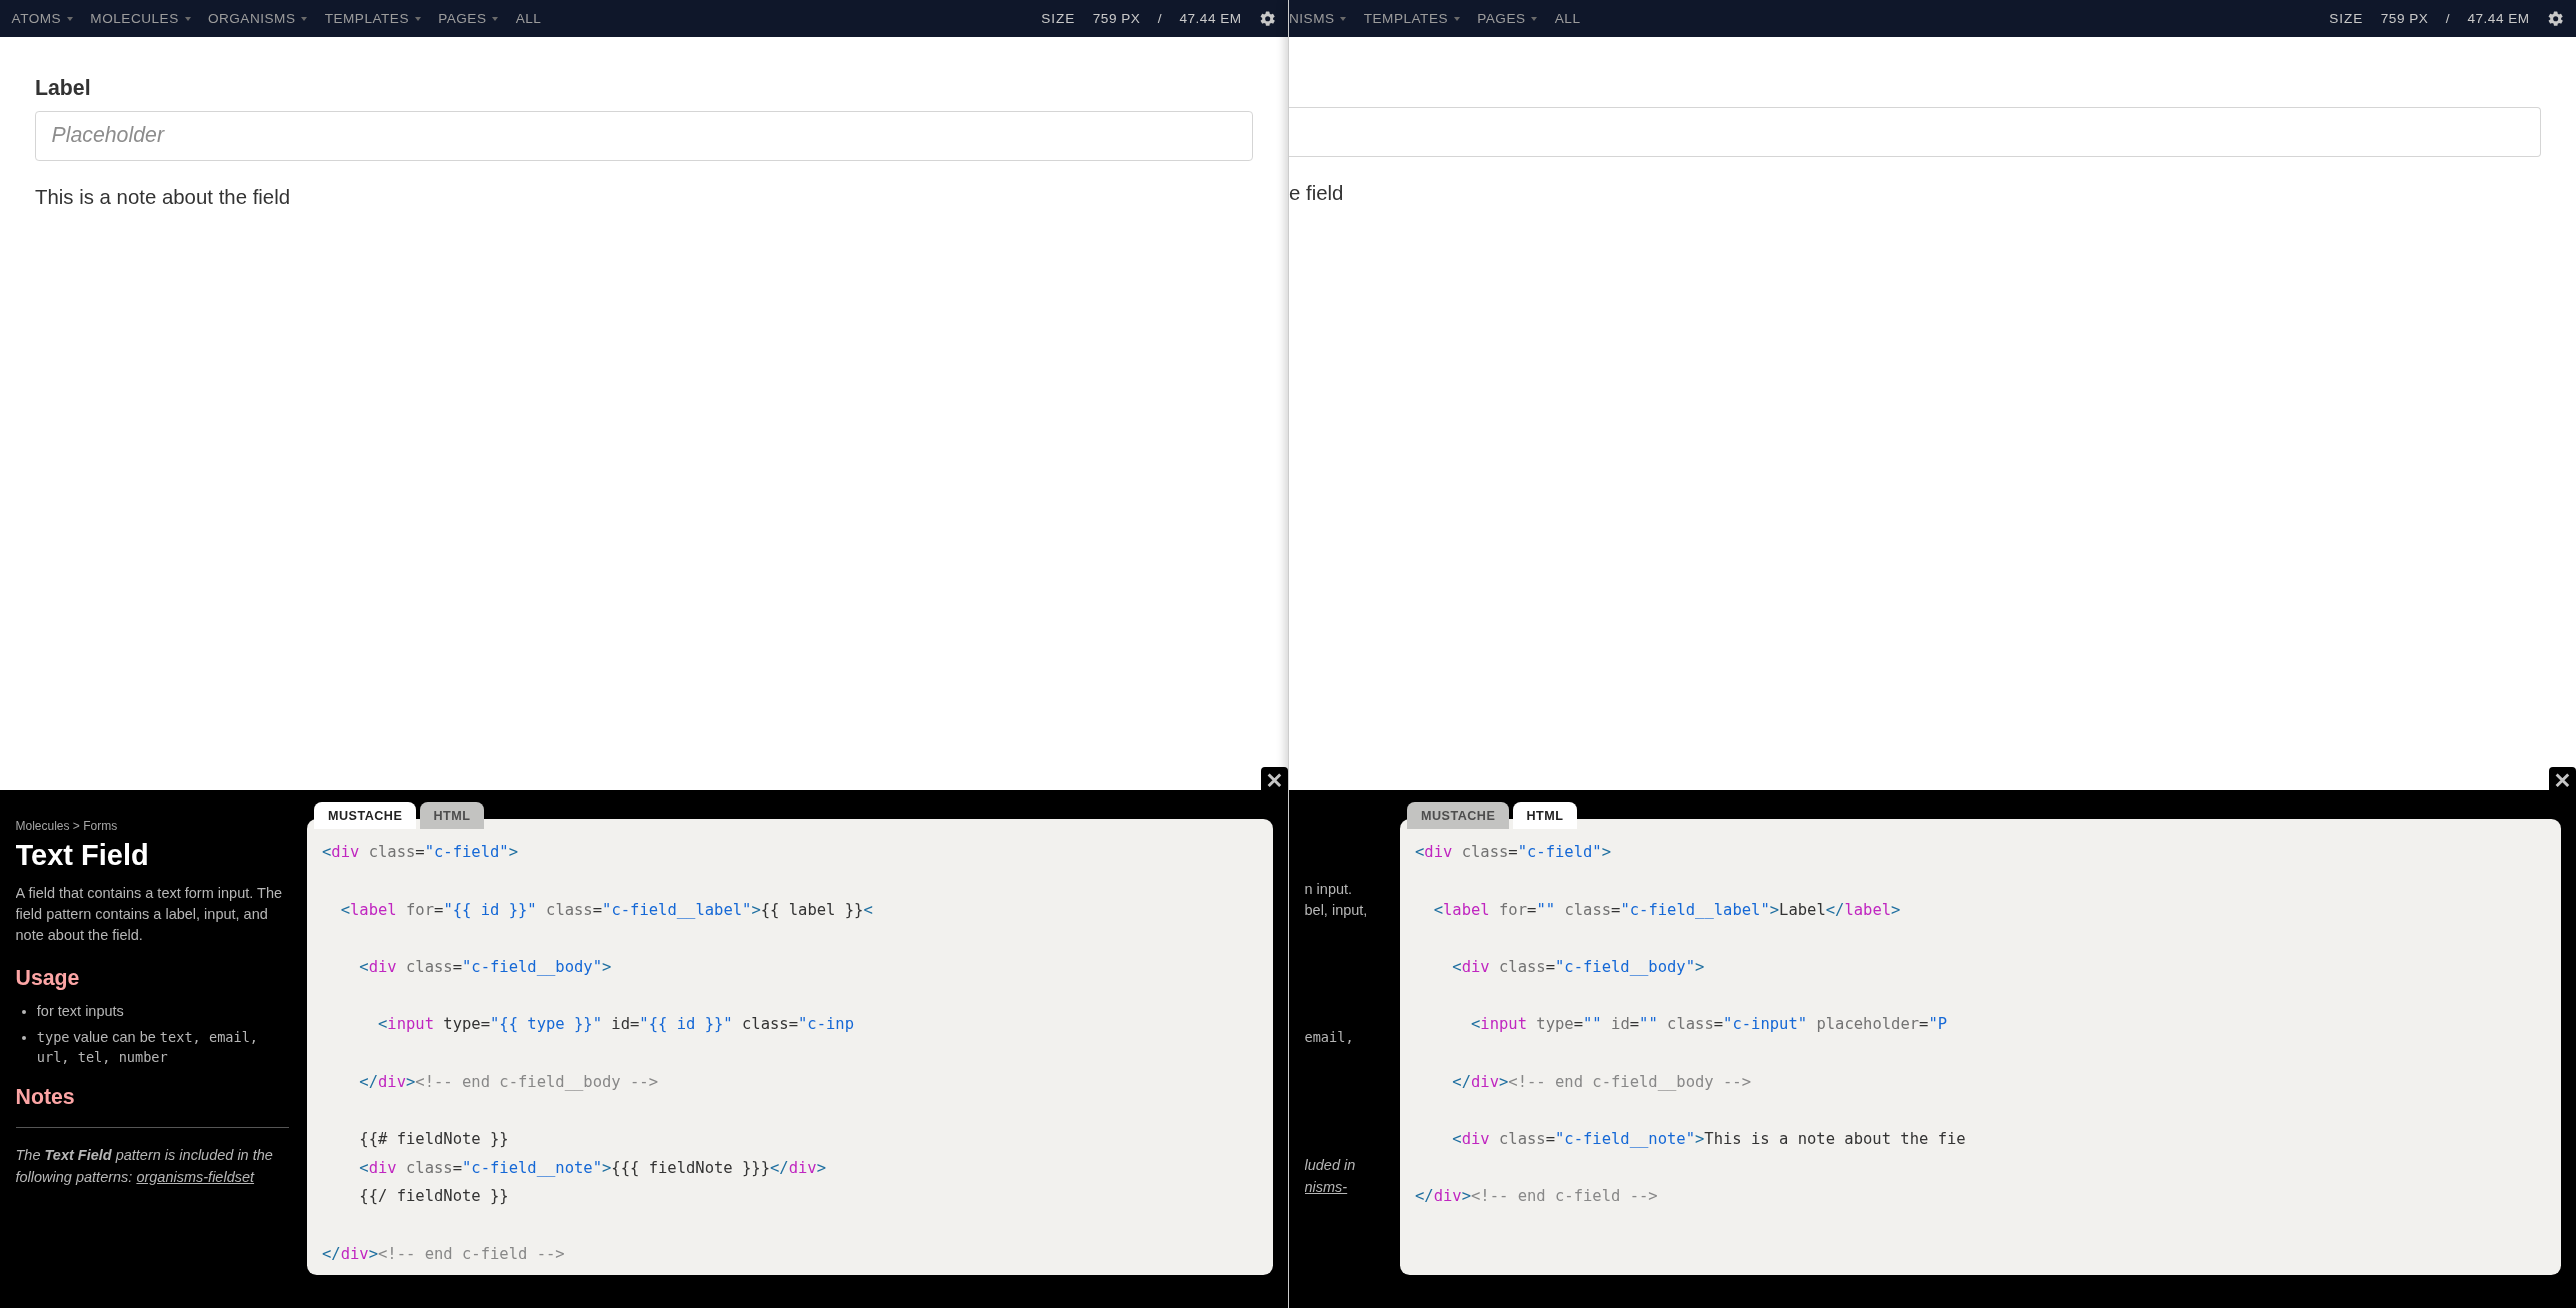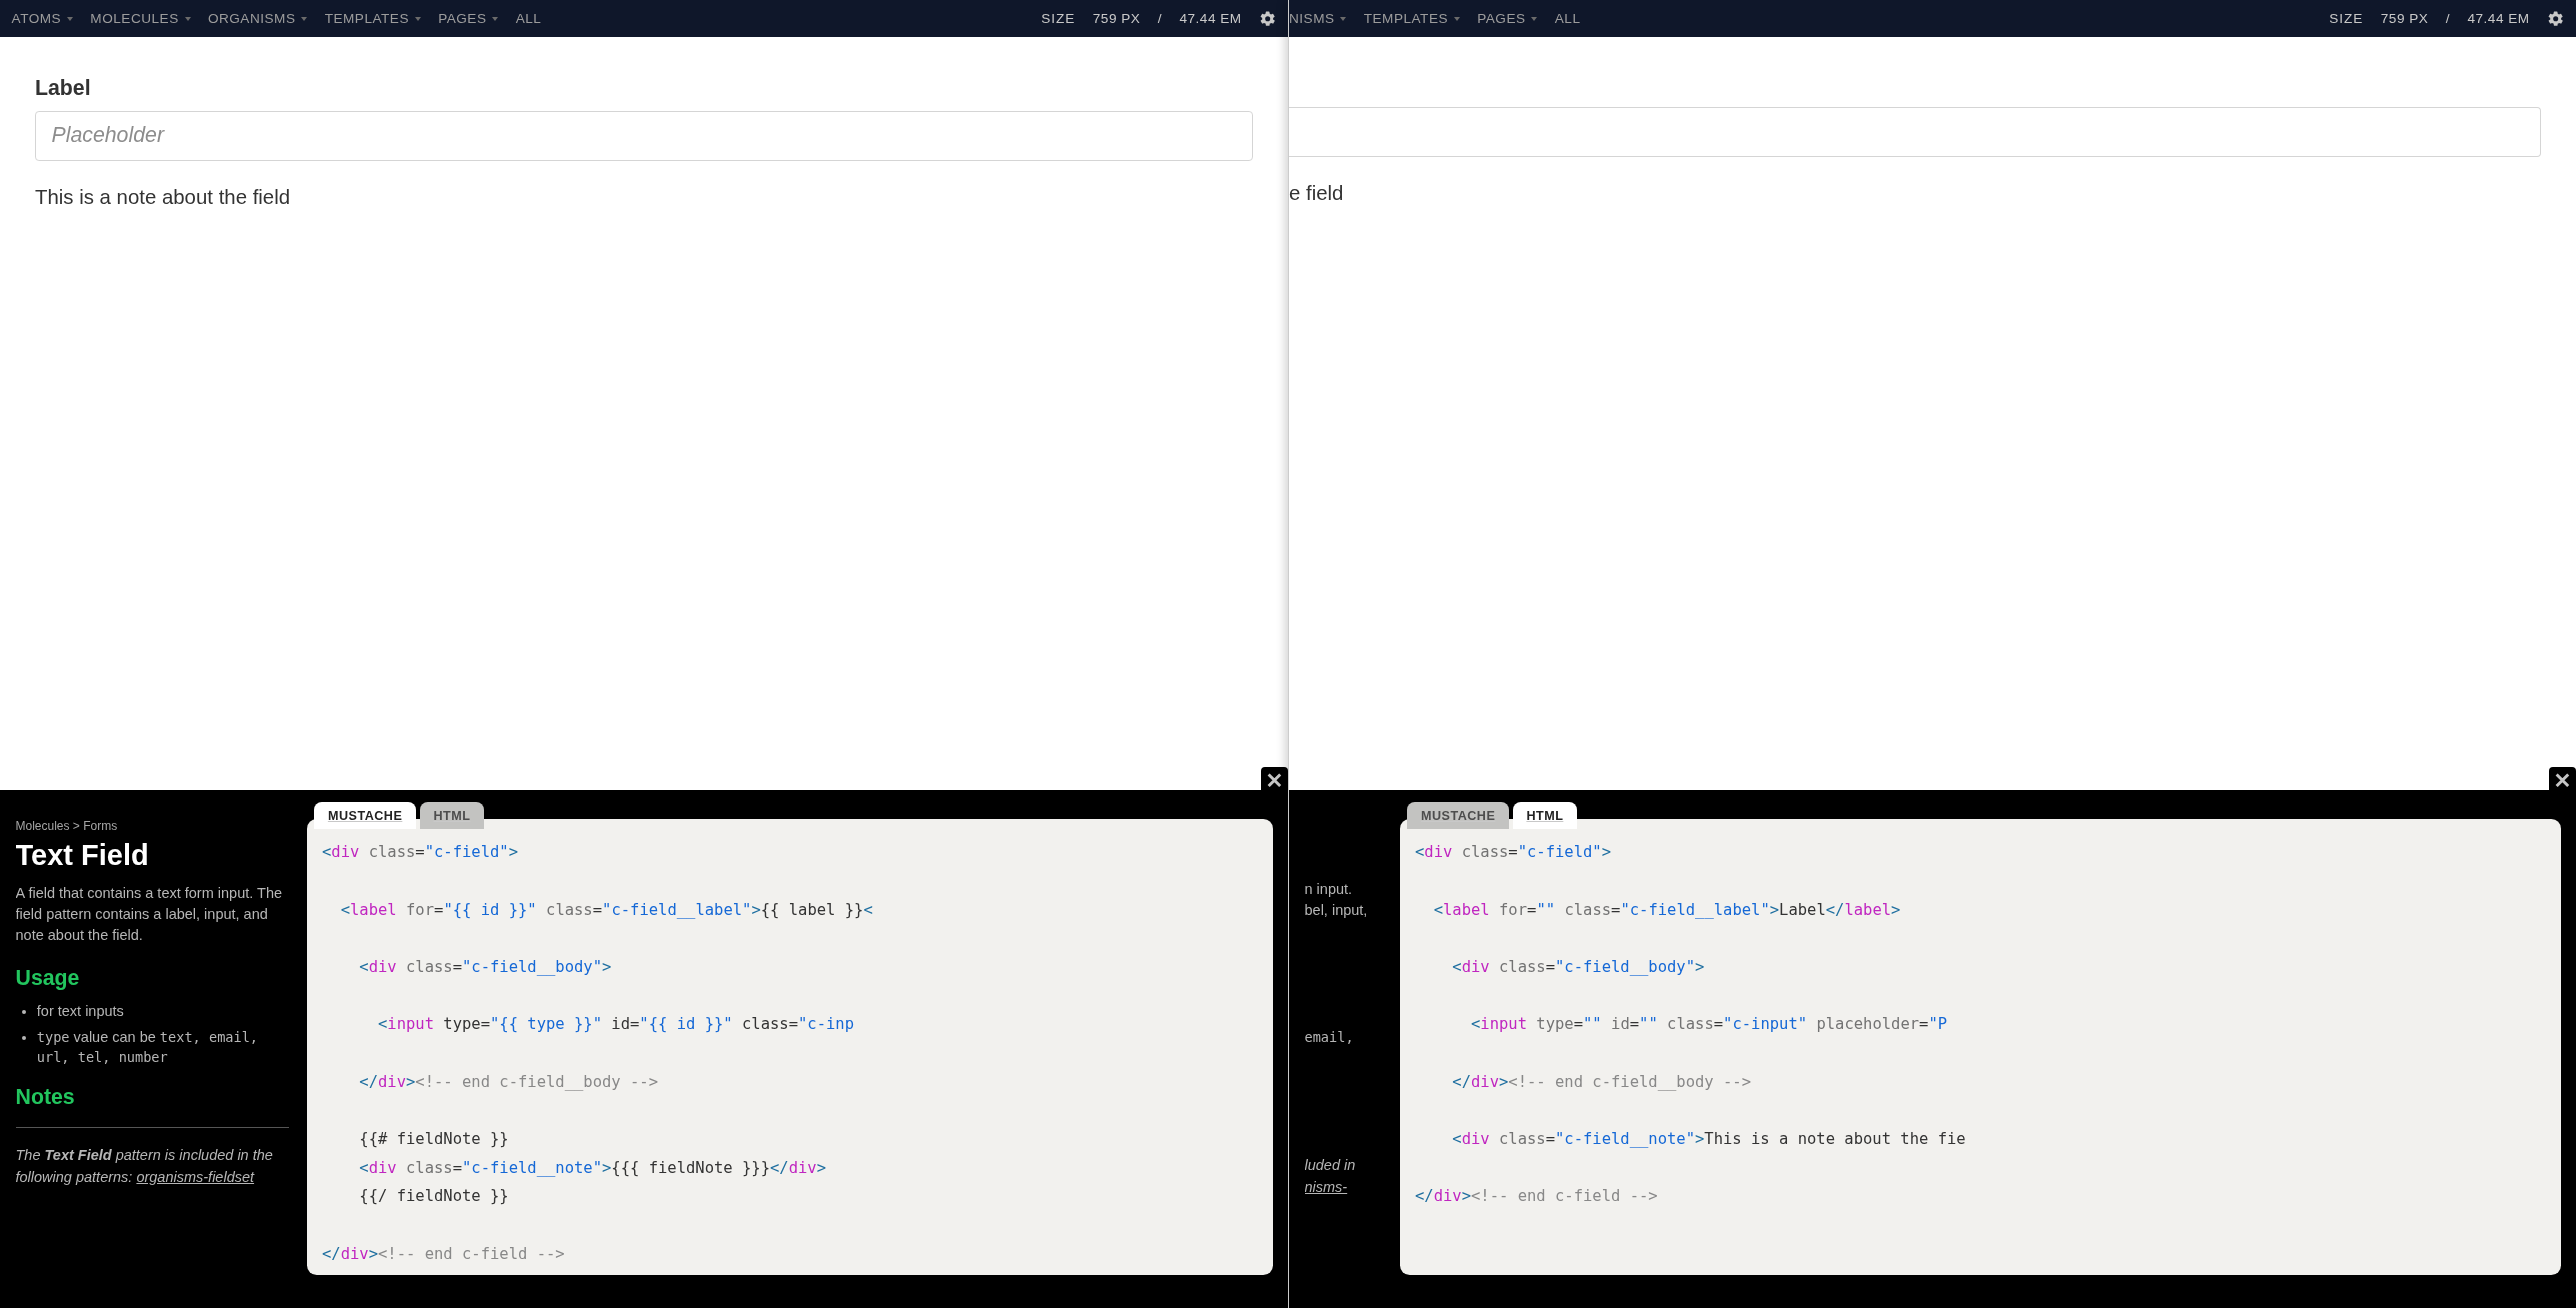--- a/index.html
+++ b/index.html
@@ -96,36 +96,35 @@
   }
 
   .meta {
     width: 291px;
     padding-right: 17.4px;
     overflow: hidden;
   }
   .crumb { font-size: 12px; color: #a5a5a5; margin-bottom: 5.8px; }
   .ptitle { font-size: 29px; font-weight: 800; color: #fff; margin-bottom: 11.6px; }
   .pdesc { font-size: 14.5px; line-height: 1.45; color: #b6b6b6; margin-bottom: 19.4px; }
-  .psection { font-size: 21.3px; font-weight: 800; color: #22c55e; margin: 17.4px 0 9.7px; }
+  .psection { font-size: 21.3px; font-weight: 800; color: #fca5a5; margin: 17.4px 0 9.7px; }
   .meta ul { padding-left: 21.3px; font-size: 14.5px; color: #b6b6b6; }
   .meta ul li { margin-bottom: 5.8px; line-height: 1.4; }
   .meta hr { border: none; border-top: 1px solid #555; margin: 17.4px 0; }
   .meta code { font-family: ui-monospace, Menlo, Consolas, monospace; font-size: 13.6px; }
   .included { font-style: italic; font-size: 14.5px; line-height: 1.5; color: #b6b6b6; }
   .included strong { font-weight: 700; font-style: italic; }
   .included a { color: #b6b6b6; text-decoration: underline; font-style: italic; }
 
   
   .codewrap { flex: 1; position: relative; min-width: 0; }
   .tabs {
     position: absolute;
     top: -17.4px; left: 7.8px;
     display: flex;
-    text-decoration: underline;
   }
   .tab {
     font-size: 12.6px; font-weight: 700; letter-spacing: 0.5px;
     padding: 7.8px 13.6px 5.8px;
     border-radius: 7.8px 7.8px 0 0;
     cursor: pointer;
   }
   .tab.active { background: #fff; color: #222; }
   .tab.inactive { background: #c3c3c1; color: #4d4d4d; margin-left: 3.9px; }
   .tab.inactive:first-child { margin-left: 0; }

